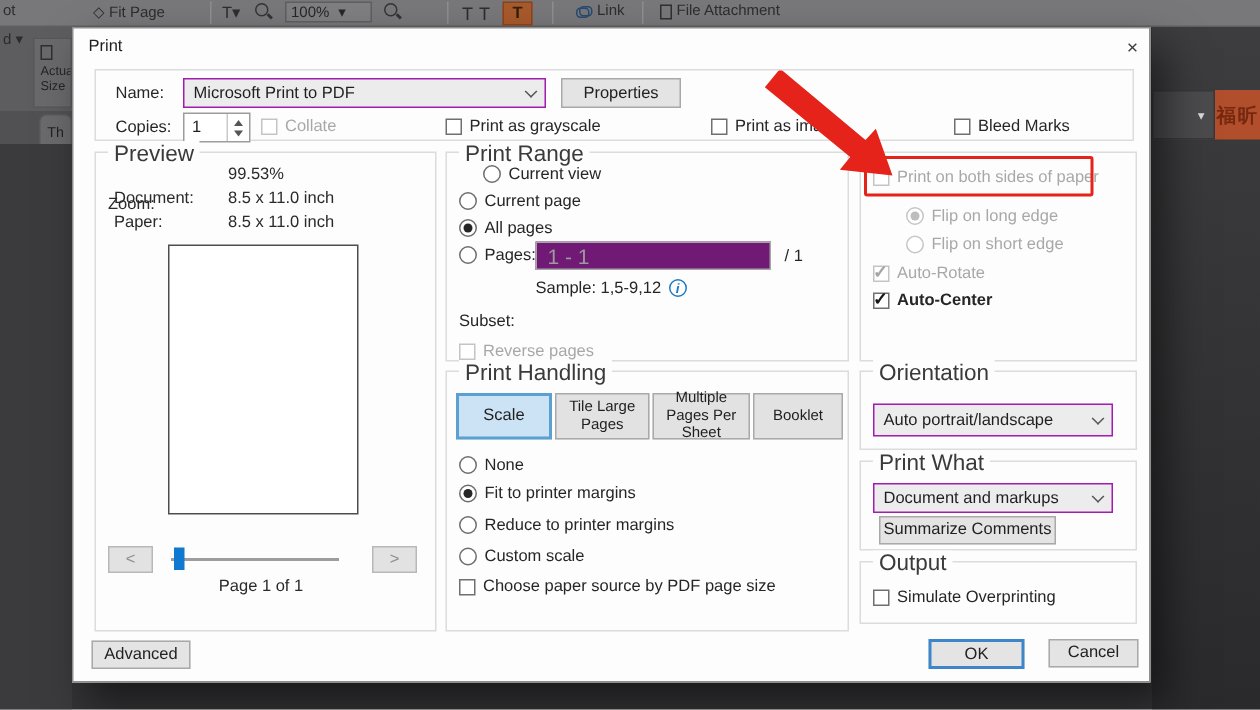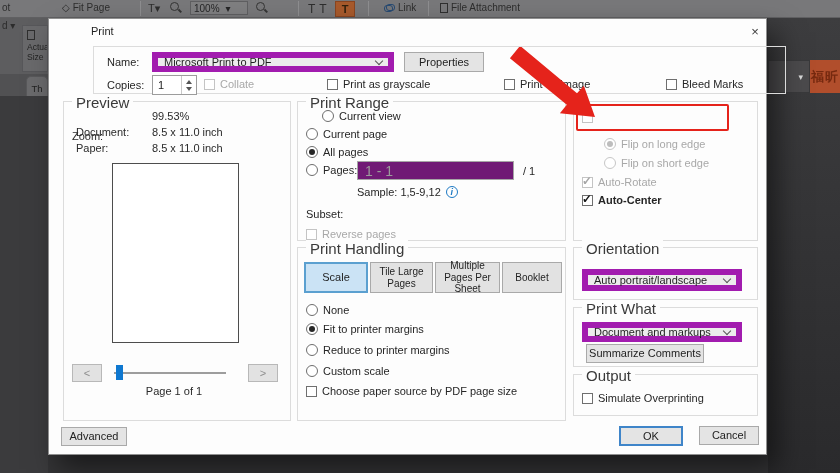--- a/index.html
+++ b/index.html
@@ -32,32 +32,32 @@
   .bg-tabstrip { left:0; top:56px; width:48px; height:22px; background:#515153; }
   .bg-tab { left:26px; top:2px; width:22px; height:20px; background:#6a6a6c; border:1px solid #58585a; border-bottom:none; border-radius:5px 5px 0 0; font-size:9.5px; color:#222; display:flex; align-items:flex-end; justify-content:center; padding-bottom:2px; }
 
   .bg-right { left:768px; top:18px; width:72px; height:455px; background:linear-gradient(#3d3d3f, #2a2a2c); }
   .bg-right-strip { left:0; top:42px; width:72px; height:33px; }
   .bg-dd { left:0; top:0; width:42px; height:33px; background:#4b4a4c; border:1px solid #39393b; display:flex; align-items:center; justify-content:flex-end; padding-right:6px; color:#d8d8d8; font-size:9px; }
   .foxit-btn { left:42px; top:0; width:30px; height:33px; background:var(--orange); color:#76290f; font-size:13px; font-weight:bold; display:flex; align-items:center; justify-content:center; overflow:hidden; letter-spacing:1px; }
 
   
   .dialog { left:48px; top:18px; width:719px; height:437px; background:#fdfdfd; border:1px solid #8f8f8f; box-shadow:10px 14px 26px rgba(0,0,0,.5); }
-  .dlg-title { left:10px; top:6px; font-size:11px; color:#1f1f1f;margin-left:32px; }
+  .dlg-title { left:10px; top:6px; font-size:11px; color:#1f1f1f; }
   .dlg-close { left:698px; top:4px; width:16px; height:16px; font-size:13px; color:#3c3c3c; display:flex; align-items:center; justify-content:center; cursor:default; }
 
   .group { position:absolute; border:1px solid #dcdcdc; background:transparent; }
   .legend { position:absolute; top:-8px; left:8px; background:#fdfdfd; padding:0 4px; font-size:15px; color:#3a3a3a; white-space:nowrap; }
   .lab { font-size:11px; color:#262626; white-space:nowrap; }
   .dis { color:#a8a8a8; }
 
   .btn { position:absolute; background:#e4e4e4; border:1px solid #a9a9a9; font-size:11px; color:#222; display:flex; align-items:center; justify-content:center; text-align:center; line-height:1.1; }
   .btn.ok { border:2px solid #3f85c9; }
 
-  .select { position:absolute; background:#ececec; border:6px solid #a21caf; display:flex; align-items:center; justify-content:space-between; font-size:11px; color:#1f1f1f; padding:0 6px; white-space:nowrap; }
+  .select { position:absolute; background:#ececec; border:1px solid #a21caf; display:flex; align-items:center; justify-content:space-between; font-size:11px; color:#1f1f1f; padding:0 6px; white-space:nowrap; }
   .chev { width:6px; height:6px; border-right:1.4px solid #555; border-bottom:1.4px solid #555; transform:rotate(45deg); margin-top:-3px; flex:0 0 auto; }
 
   .txt { position:absolute; background:#701a75; border:1px solid #a6a6a6; font-size:14px; font-family:"Liberation Sans",sans-serif; padding:0 7px; color:#222; }
   .txt.graytext { color:#9b9b9b; }
 
   .row { position:absolute; display:flex; align-items:center; gap:5px; }
   .cb { width:11px; height:11px; background:#fff; border:1px solid #6f6f6f; position:relative; flex:0 0 auto; }
   .cb.d { border-color:#c4c4c4; }
   .cb.c::after { content:"✓"; position:absolute; left:-1px; top:-4px; font-size:12px; font-weight:bold; color:#161616; }
   .cb.c.gray::after { color:#a5a5a5; }
@@ -140,21 +140,21 @@
       <span>▾</span>
     </div>
     <div class="abs foxit-btn">福昕</div>
   </div>
 </div>
 
 <div class="abs dialog">
   <span class="abs dlg-title">Print</span>
   <span class="abs dlg-close">×</span>
 
-  <div class="group" style="left:14px;top:27px;width:693px;height:48px;margin-left:30px;">
+  <div class="group" style="left:14px;top:27px;width:693px;height:48px;">
     <span class="abs lab" style="left:13px;top:9px;">Name:</span>
     <div class="select" style="left:58px;top:5px;width:242px;height:20px;">
       <span>Microsoft Print to PDF</span>
       <span class="chev"></span>
     </div>
     <div class="btn" style="left:310px;top:5px;width:80px;height:20px;">Properties</div>
 
     <span class="abs lab" style="left:13px;top:32px;">Copies:</span>
     <div class="spinner" style="left:58px;top:28px;">
       <input class="spin-val" readonly="" value="1" style="">
@@ -252,20 +252,21 @@
     </div>
     <div class="row" style="left:8px;top:137px;">
       <span class="cb"></span>
       <span class="lab">Choose paper source by PDF page size</span>
     </div>
   </div>
 
   <div class="group" style="left:524px;top:82px;width:185px;height:140px;">
     <div class="row" style="left:8px;top:10px;">
       <span class="cb d"></span>
+      <span class="lab dis">Print on both sides of paper</span>
     </div>
     <div class="row" style="left:30px;top:36px;">
       <span class="rad s d"></span>
       <span class="lab dis">Flip on long edge</span>
     </div>
     <div class="row" style="left:30px;top:55px;">
       <span class="rad d"></span>
       <span class="lab dis">Flip on short edge</span>
     </div>
     <div class="row" style="left:8px;top:74px;">

